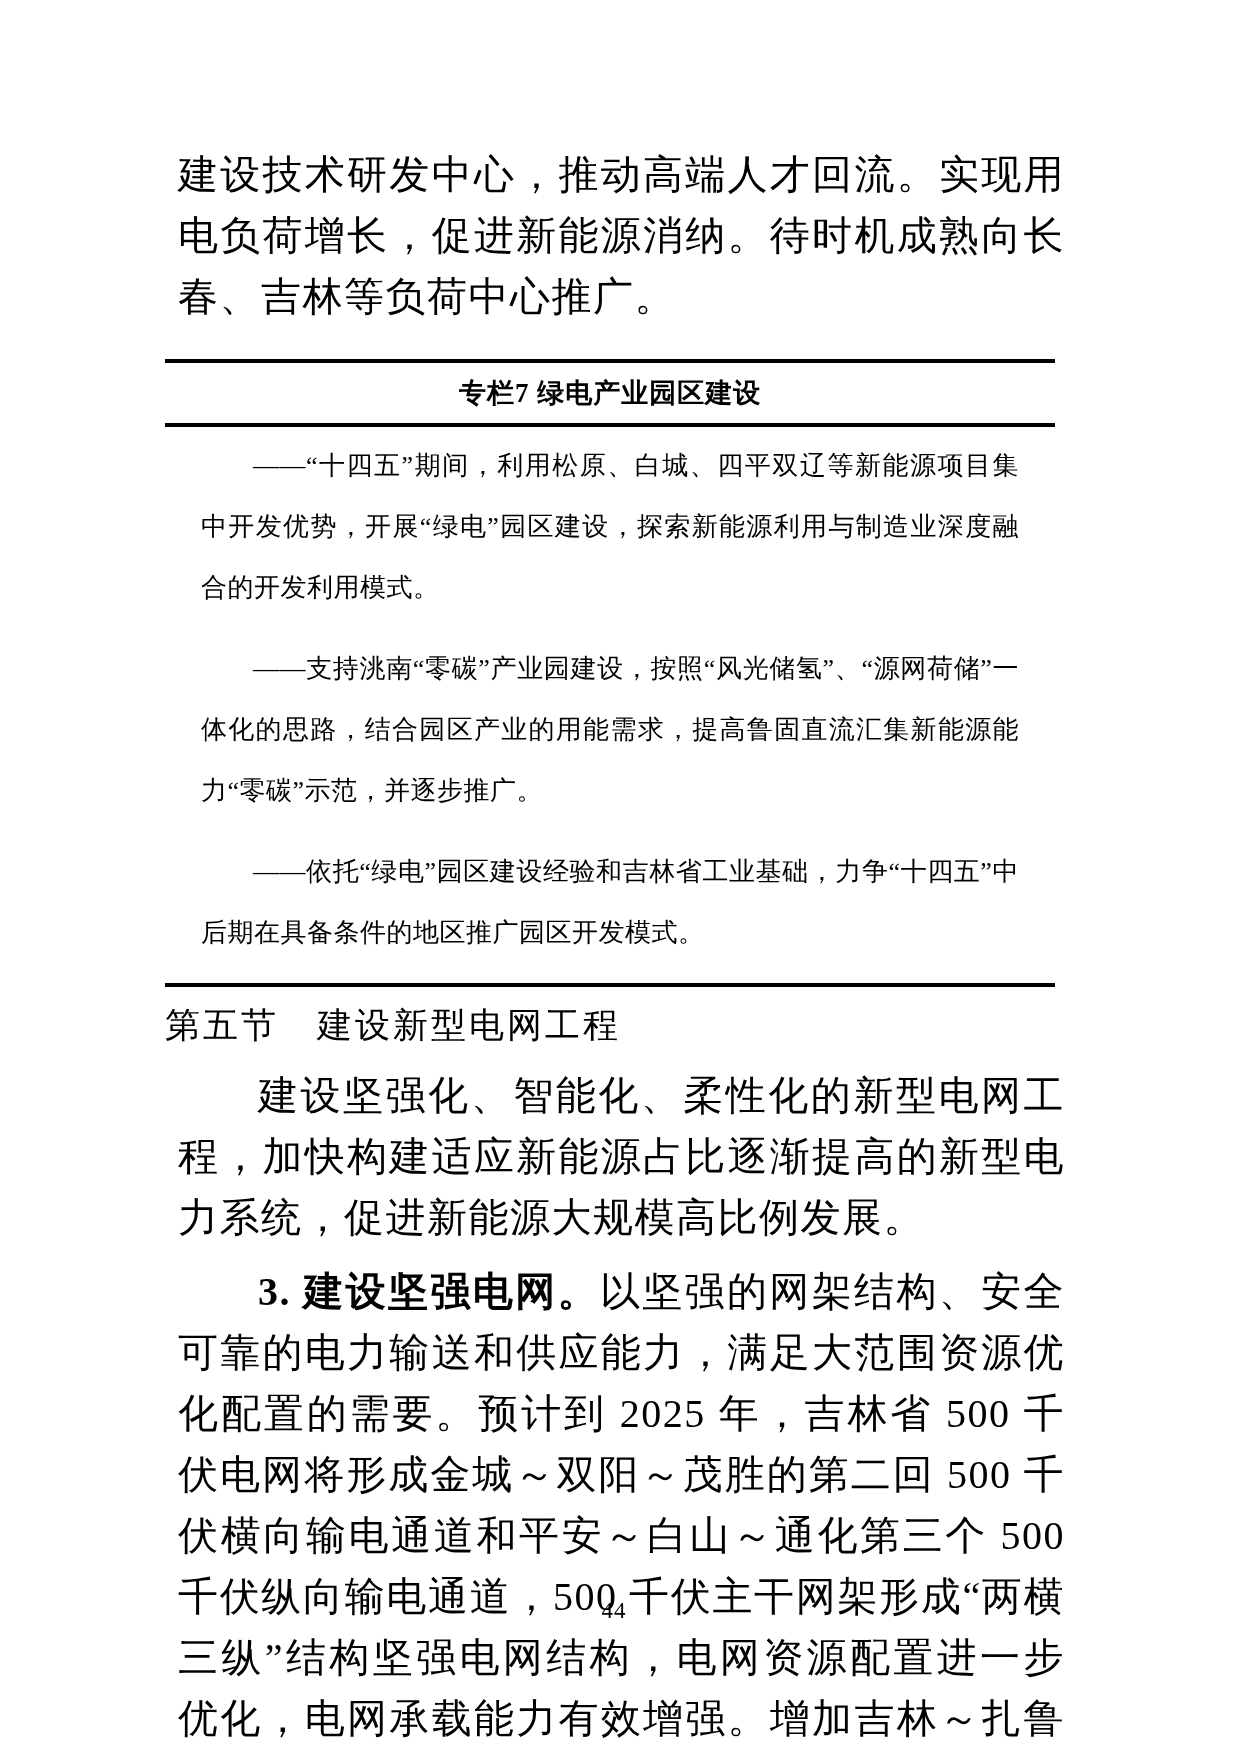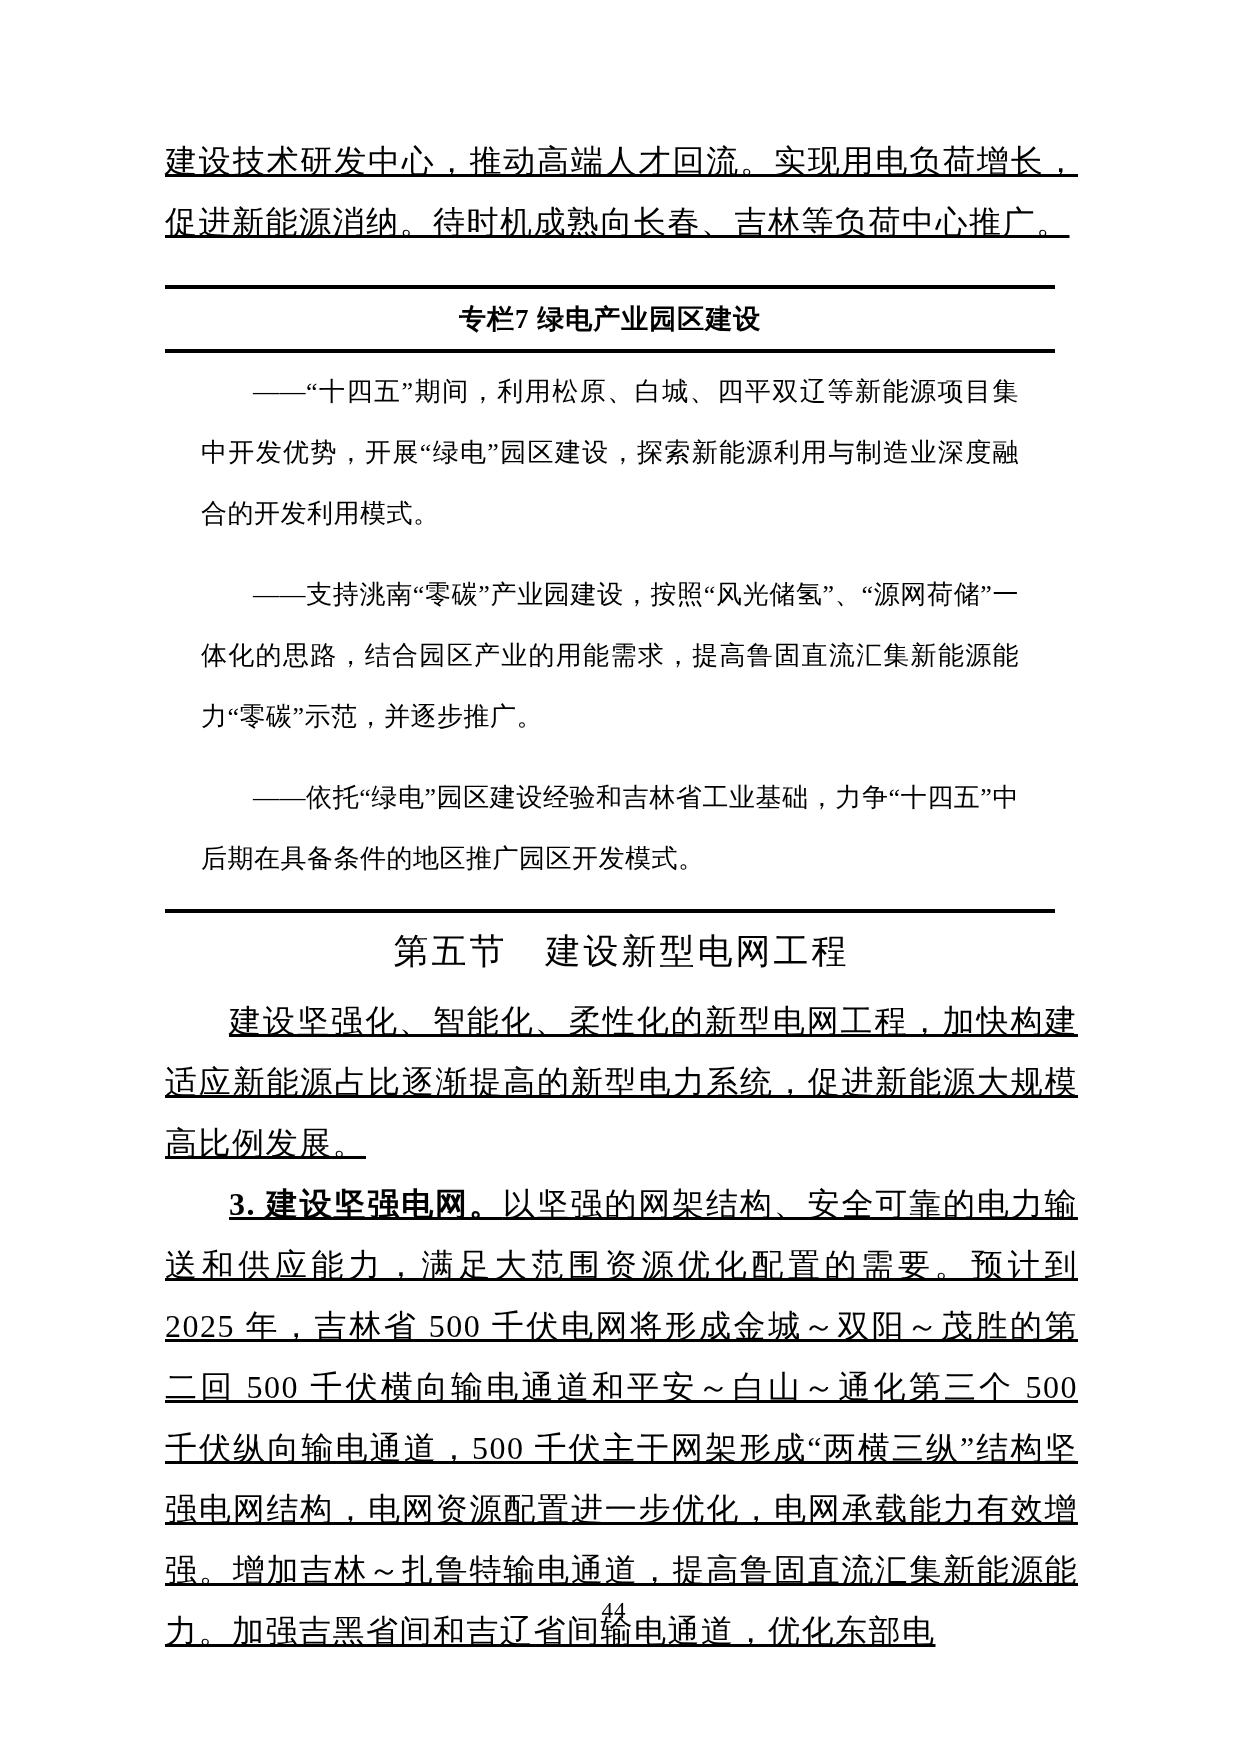--- a/index.html
+++ b/index.html
@@ -12,26 +12,25 @@
     width: 1240px;
     height: 1754px;
     box-sizing: border-box;
     padding: 131px 162px 0 165px;
     background: #ffffff;
     color: #000000;
     font-family: "Liberation Serif", "DejaVu Serif", serif;
     overflow: hidden;
   }
   .body-text {
-    font-size: 32px;
+    font-size: 40px;
     line-height: 61px;
     letter-spacing: 1.5px;
     text-align: justify;
-    margin: 0;
-    text-decoration: underline;
+    margin: 13px;
   }
   .indent { text-indent: 2em; }
   .lead { font-weight: bold; }
 
   .column-box {
     width: 890px;
     margin-top: 32px;
   }
   .rule {
     height: 4px;
@@ -51,21 +50,21 @@
   }
   .box-body p {
     font-size: 26px;
     line-height: 61px;
     letter-spacing: 0.5px;
     margin: 0 0 20px 0;
     text-indent: 2em;
     text-align: justify;
   }
   .section-heading {
-    text-align: center;
+    text-align: left;
     font-size: 35px;
     font-weight: normal;
     letter-spacing: 3px;
     line-height: 46px;
     margin: 16px 0 16px 0;
     font-family: Liberation Serif, serif;
   }
   .page-number {
     position: absolute;
     top: 1596px;

